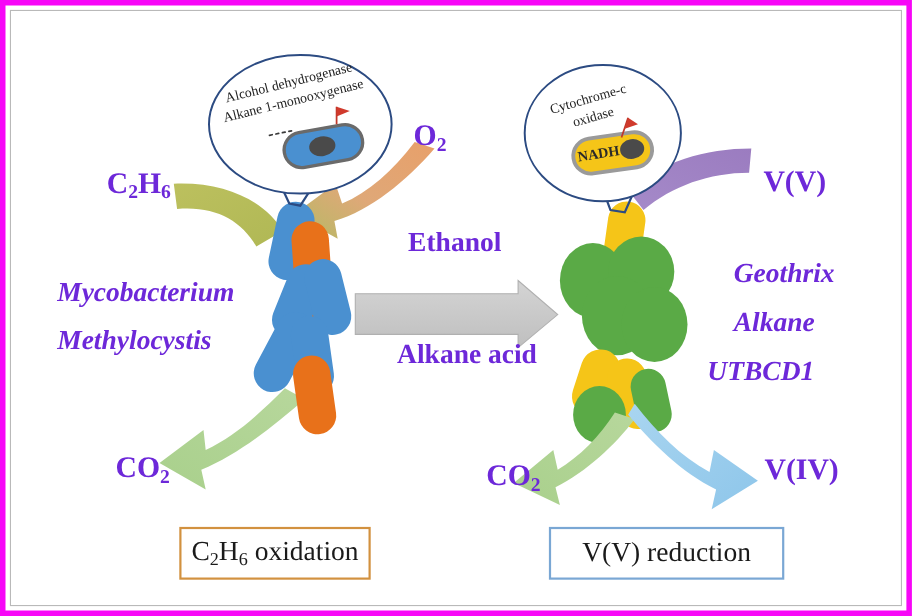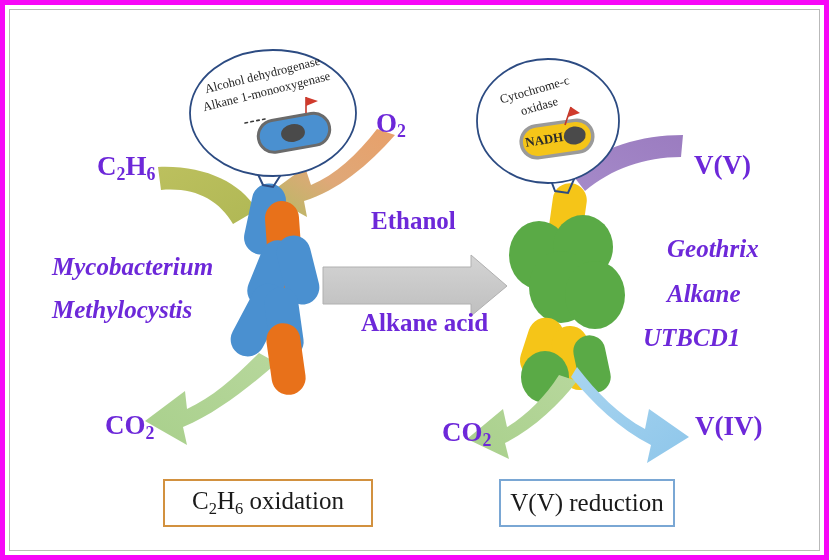--- a/index.html
+++ b/index.html
@@ -257,22 +257,22 @@
   <div class="lbl genus" style="left:662px; top:276px;">Alkane</div>
 
   <div class="lbl genus" style="left:638px; top:320px;">UTBCD1</div>
 
   <div class="lbl formula" style="left:437px; top:414px;">
     <span>CO</span><sub>2</sub>
   </div>
 
   <div class="lbl formula" style="left:690px; top:408px;">V(IV)</div>
 
-  <div class="callout-box" id="box-left" style="left:158px; top:474px; width:210px; height:48px;">
+  <div class="callout-box" id="box-left" style="left:158px; top:474px; width:174px; height:48px;">
     <span>
       <span>C</span><sub style="font-size:0.66em; vertical-align:-0.28em;">2</sub><span>H</span><sub style="font-size:0.66em; vertical-align:-0.28em;">6</sub>&nbsp;oxidation
     </span>
   </div>
 
-  <div class="callout-box" id="box-right" style="left:494px; top:474px; width:176px; height:48px;">
+  <div class="callout-box" id="box-right" style="left:494px; top:474px; width:214px; height:48px;">
     <span>V(V) reduction</span>
   </div>
 </div>
 
 </body></html>

